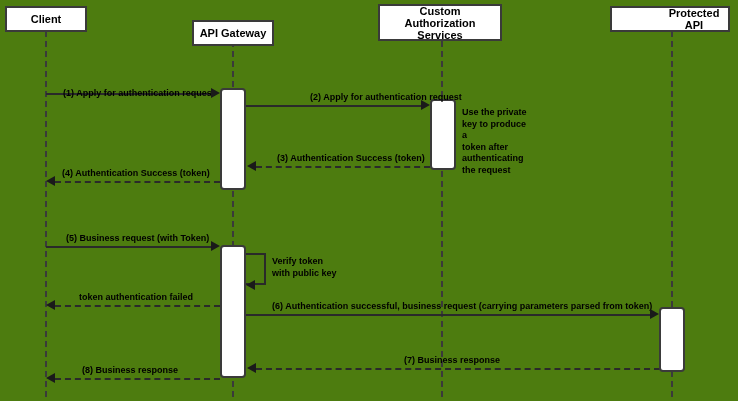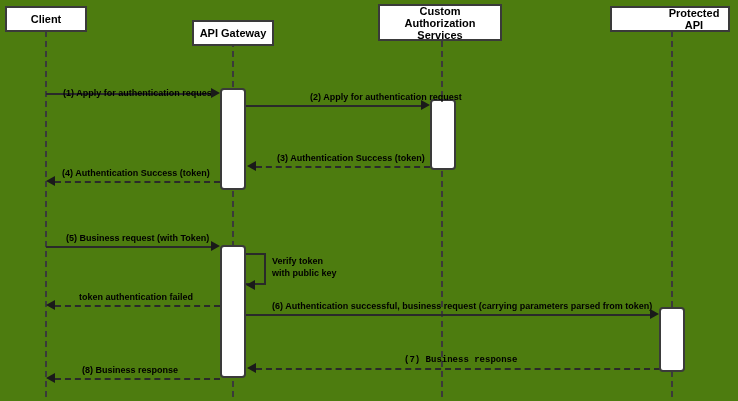--- a/index.html
+++ b/index.html
@@ -138,39 +138,44 @@
   <div class="arrowhead right" style="left:421px; top:100px;"></div>
 
   <div class="msg-label" style="left:277px; top:153px;">(3) Authentication Success (token)</div>
   <div class="msg-line dashed" style="left:256px; top:166px; width:174px;"></div>
   <div class="arrowhead left" style="left:247px; top:161px;"></div>
 
   <div class="msg-label" style="left:62px; top:168px;text-align:center;">(4) Authentication Success (token)</div>
   <div class="msg-line dashed" style="left:55px; top:181px; width:165px;"></div>
   <div class="arrowhead left" style="left:46px; top:176px;"></div>
 
+  <div class="note-text" style="left:462px; top:107px; width:70px;">Use the private
+key to produce a
+token after
+authenticating
+the request</div>
 
   <div class="msg-label" style="left:66px; top:233px;">(5) Business request (with Token)</div>
   <div class="msg-line solid" style="left:46px; top:246px; width:165px;"></div>
   <div class="arrowhead right" style="left:211px; top:241px;"></div>
 
   <div class="selfloop" style="left:246px; top:253px; width:20px; height:32px;"></div>
   <div class="arrowhead left" style="left:246px; top:280px;"></div>
   <div class="note-text" style="left:272px; top:256px; width:95px;">Verify token
 with public key</div>
 
   <div class="msg-label" style="left:79px; top:292px;">token authentication failed</div>
   <div class="msg-line dashed" style="left:55px; top:305px; width:165px;"></div>
   <div class="arrowhead left" style="left:46px; top:300px;"></div>
 
   <div class="msg-label" style="left:272px; top:301px;">(6) Authentication successful, business request (carrying parameters parsed from token)</div>
   <div class="msg-line solid" style="left:246px; top:314px; width:404px;"></div>
   <div class="arrowhead right" style="left:650px; top:309px;"></div>
 
-  <div class="msg-label" style="left:404px; top:355px;font-family:Liberation Mono, monospace;">(7) Business response</div>
+  <div class="msg-label" style="left:404px; top:355px;">(7) Business response</div>
   <div class="msg-line dashed" style="left:256px; top:368px; width:404px;"></div>
   <div class="arrowhead left" style="left:247px; top:363px;"></div>
 
   <div class="msg-label" style="left:82px; top:365px;">(8) Business response</div>
   <div class="msg-line dashed" style="left:55px; top:378px; width:165px;"></div>
   <div class="arrowhead left" style="left:46px; top:373px;"></div>
 
 </div>
 
 </body></html>

